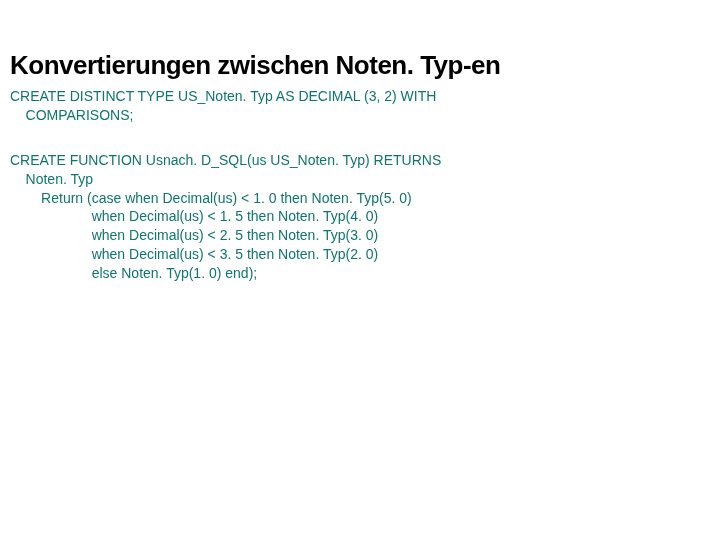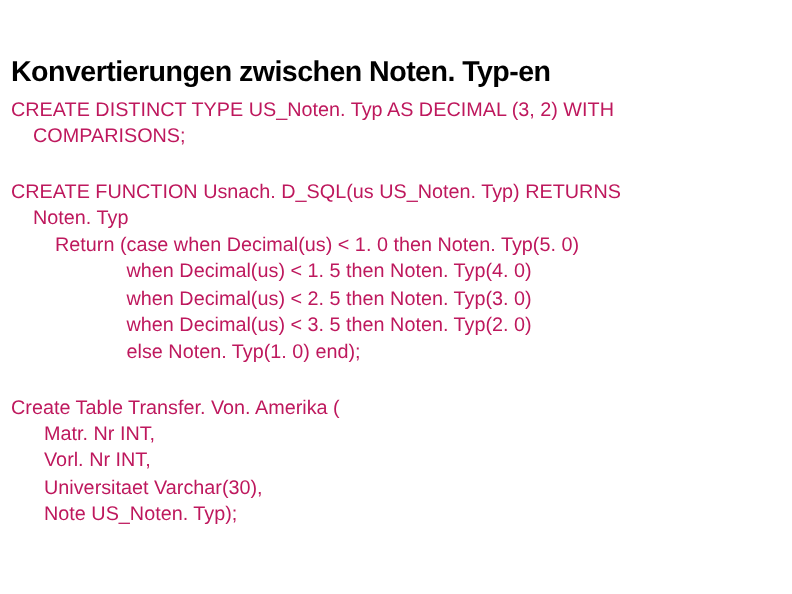--- a/index.html
+++ b/index.html
@@ -21,23 +21,23 @@
     margin-top: 44px;
   }
   .title {
     font-weight: 900;
     font-size: 26px;
     letter-spacing: -0.5px;
     margin: 0 0 6px 0;
     color: #000;
   }
   .block {
-    font-size: 18px;
+    font-size: 14px;
     line-height: 1.35;
-    color: #be185d;
+    color: #0f766e;
     margin-bottom: 26px;
     white-space: pre;
     font-family: Verdana, Geneva, sans-serif;
   }
   .block:last-of-type {
     margin-bottom: 0;
   }
   .pagenum {
     position: absolute;
     right: 12px;
@@ -56,20 +56,15 @@
     COMPARISONS;</div>
 
   <div class="block">CREATE FUNCTION Usnach. D_SQL(us US_Noten. Typ) RETURNS
     Noten. Typ
         Return (case when Decimal(us) &lt; 1. 0 then Noten. Typ(5. 0)
                      when Decimal(us) &lt; 1. 5 then Noten. Typ(4. 0)
                      when Decimal(us) &lt; 2. 5 then Noten. Typ(3. 0)
                      when Decimal(us) &lt; 3. 5 then Noten. Typ(2. 0)
                      else Noten. Typ(1. 0) end);</div>
 
-  <div class="block">Create Table Transfer. Von. Amerika (
-      Matr. Nr INT,
-      Vorl. Nr INT,
-      Universitaet Varchar(30),
-      Note US_Noten. Typ);</div>
 
   <div class="pagenum">20</div>
 </div>
 
 </body></html>

